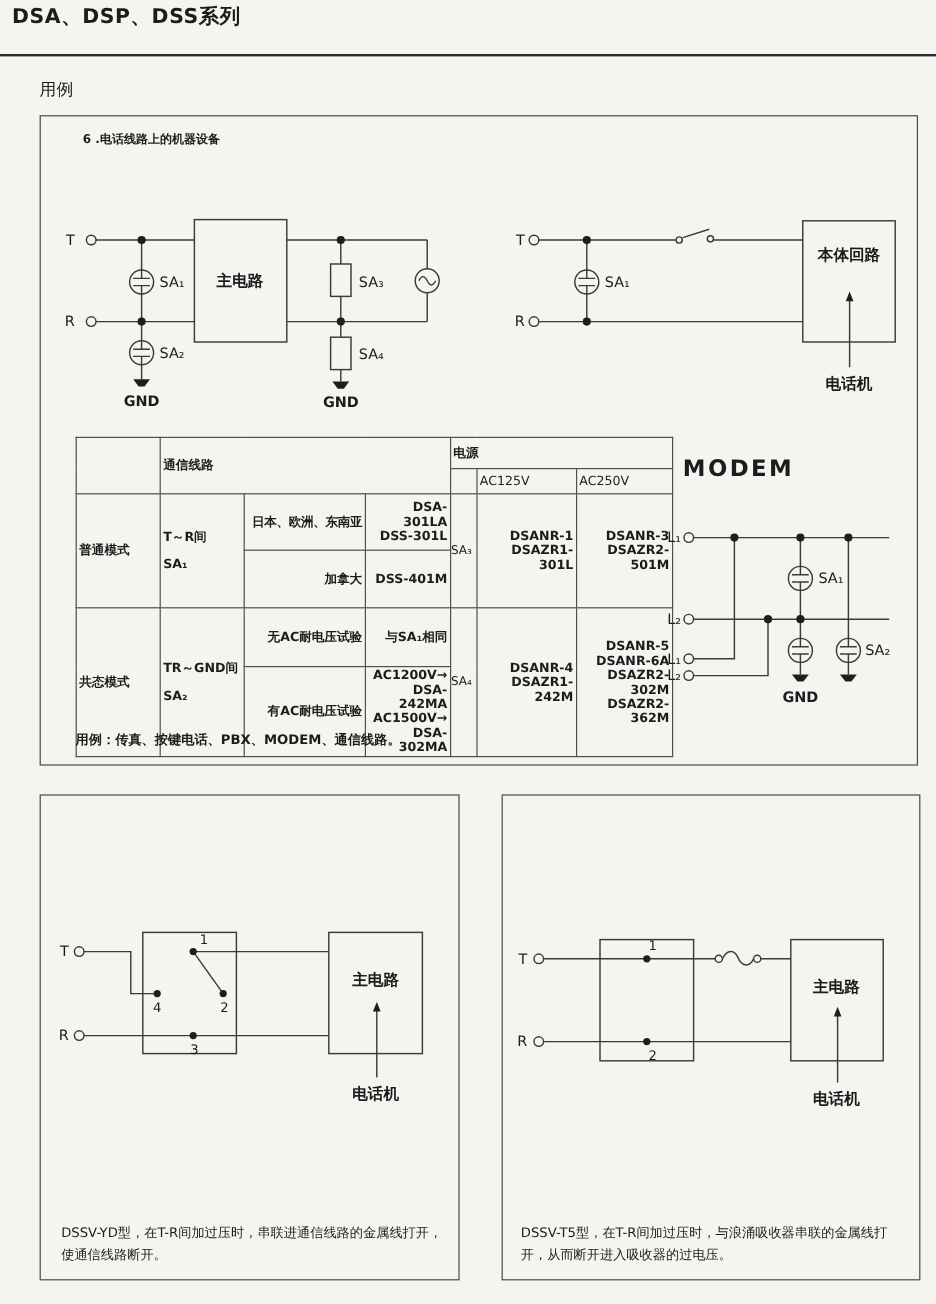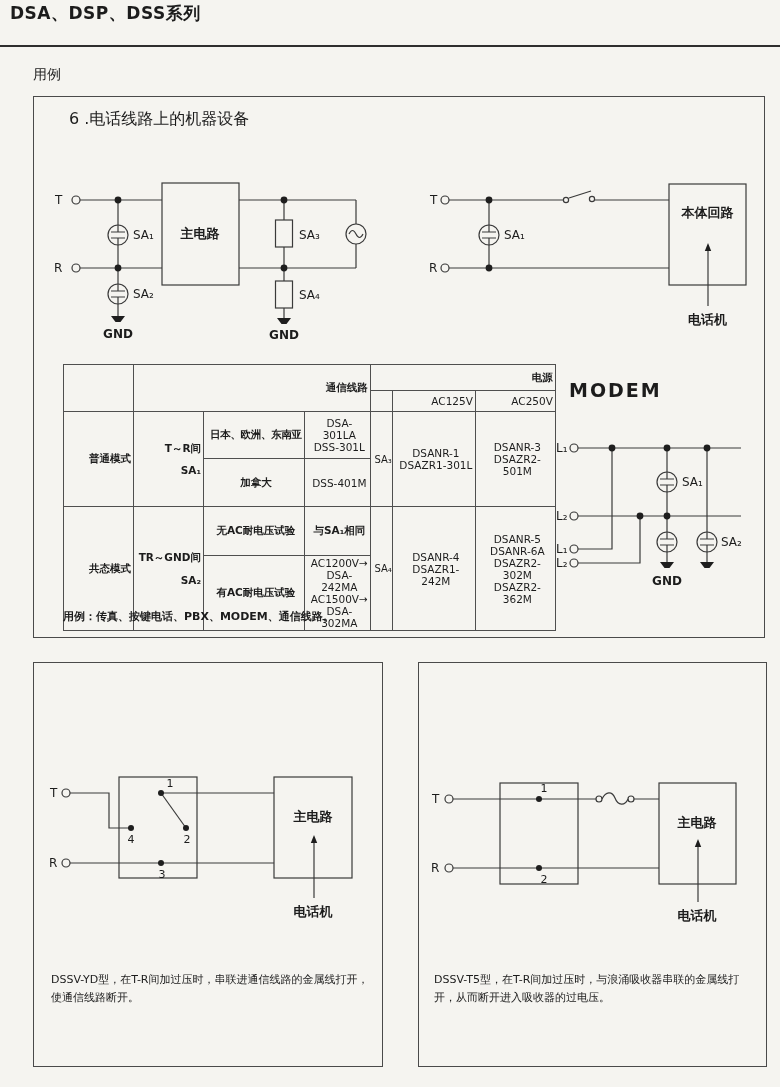--- a/index.html
+++ b/index.html
@@ -8,37 +8,37 @@
     background:#f5f4f0;color:#1c1c1c;
     font-family:"DejaVu Sans","Liberation Sans",sans-serif;
     overflow:hidden;
   }
   .abs{position:absolute;}
   #page-title{left:10px;top:2px;font-size:17px;font-weight:600;letter-spacing:.5px;}
   #top-rule{left:0;top:45px;width:780px;height:2px;background:#2e2e2e;}
   #usage-label{left:33px;top:66px;font-size:14px;font-weight:400;}
   .frame{border:1.4px solid #4a4a4a;background:#f5f4f0;position:absolute;}
   #main-box{left:33px;top:96px;width:730px;height:540px;}
-  #s6-title{left:35px;top:12px;font-size:16px;font-weight:400;}
+  #s6-title{left:35px;top:12px;font-size:10px;font-weight:700;}
   .box-title{left:13px;top:12px;font-size:15px;font-weight:700;position:absolute;}
   #box7{left:33px;top:662px;width:348px;height:403px;}
   #box8{left:418px;top:662px;width:347px;height:403px;}
-  .caption{font-size:11px;line-height:1.6;position:absolute;}
+  .caption{font-size:11px;line-height:1.6;position:absolute;margin-top:48px;}
   #s7-caption{left:17px;top:308px;width:318px;}
   #s8-caption{left:15px;top:308px;width:322px;}
   #usage-note{left:29px;top:512px;font-size:11px;font-weight:600;}
 
   
   #parts-table{left:29px;top:267px;border-collapse:collapse;table-layout:fixed;background:#f5f4f0;}
   #parts-table th,#parts-table td{
     border:1px solid #4f4f4f;font-size:10.5px;font-weight:600;
-    text-align:right;vertical-align:middle;padding:1px 2px;white-space:pre-line;
+    text-align:left;vertical-align:middle;padding:1px 2px;white-space:pre-line;
   }
   #parts-table .latin{font-weight:400;}
-  #parts-table .lft{text-align:center;padding-left:6px;}
+  #parts-table .lft{text-align:right;padding-left:6px;font-weight:bold;}
   #parts-table .nowrap{white-space:nowrap;letter-spacing:-.3px;}
   #parts-table .pos{line-height:2.1;font-weight:700;}
   #parts-table .sa-col{font-size:10px;padding:0;font-weight:400;}
   svg text{fill:#1c1c1c;}
   svg .cn{font-size:13px;font-weight:600;}
   svg .lbl{font-size:12px;}
   svg .num{font-size:11px;}
   svg .gnd{font-size:12px;font-weight:600;}
 </style>
 </head>

